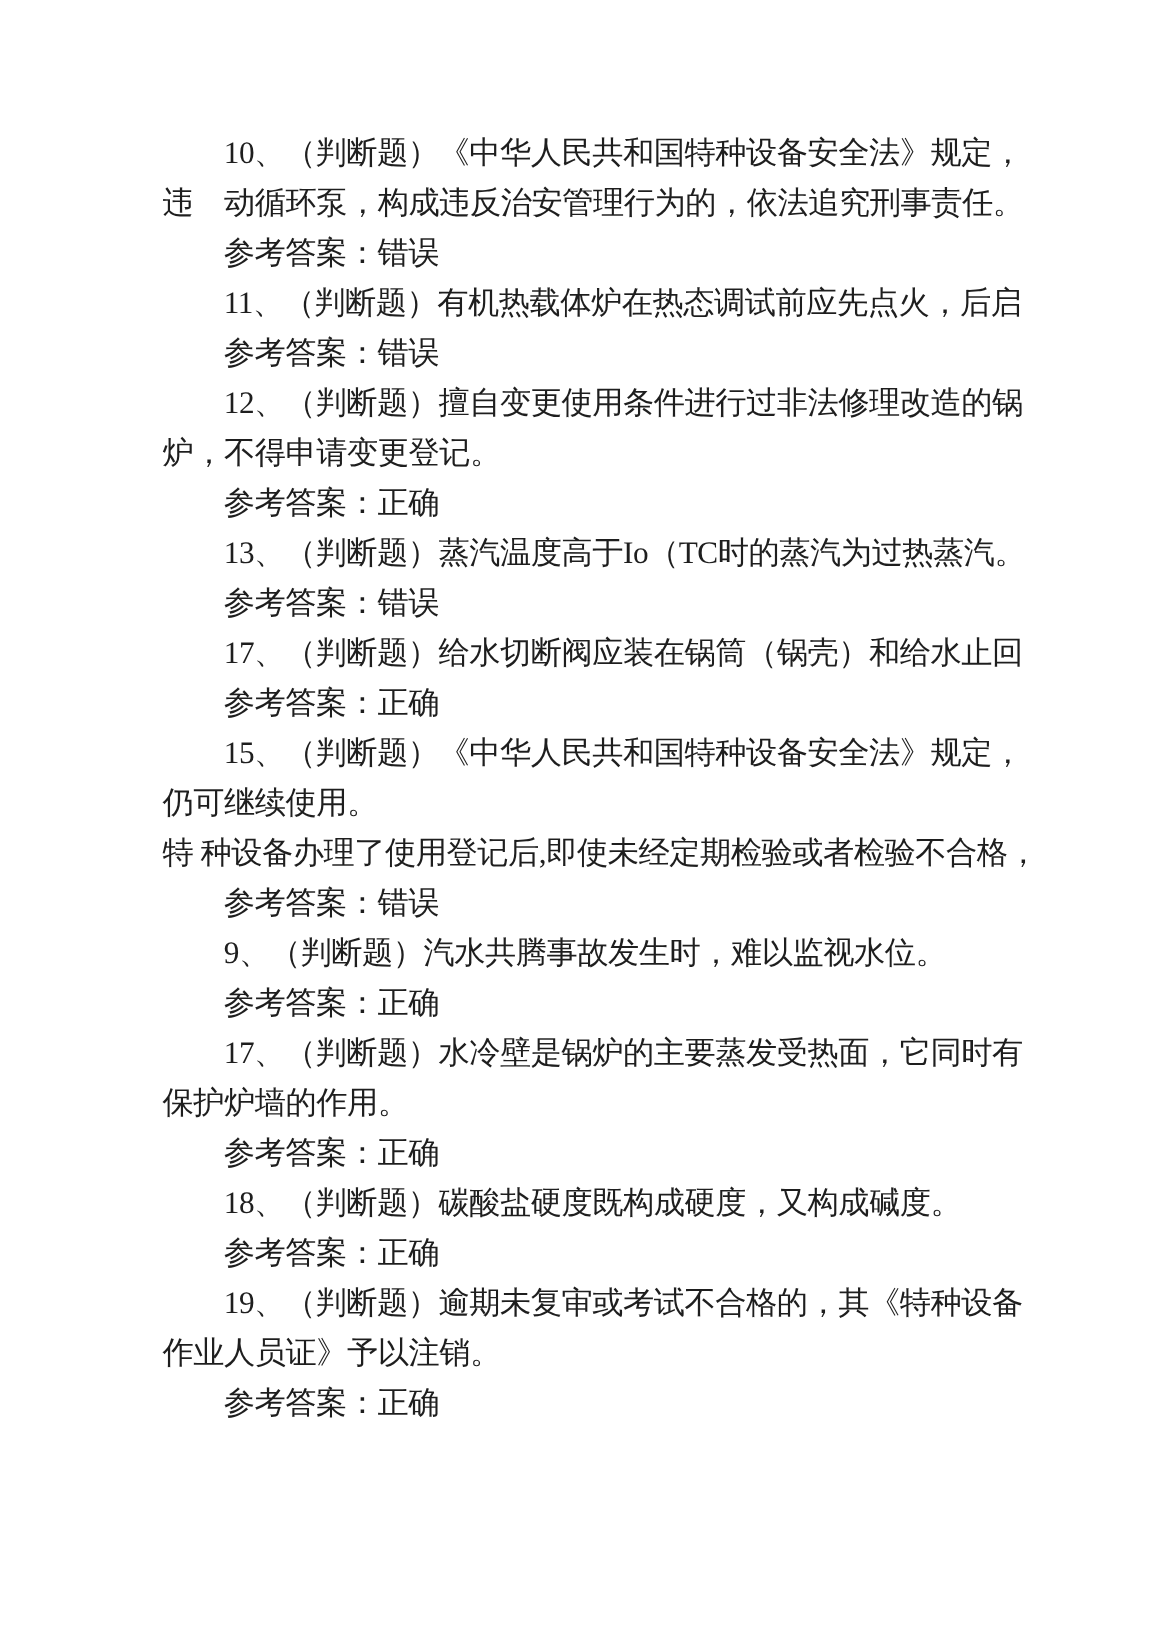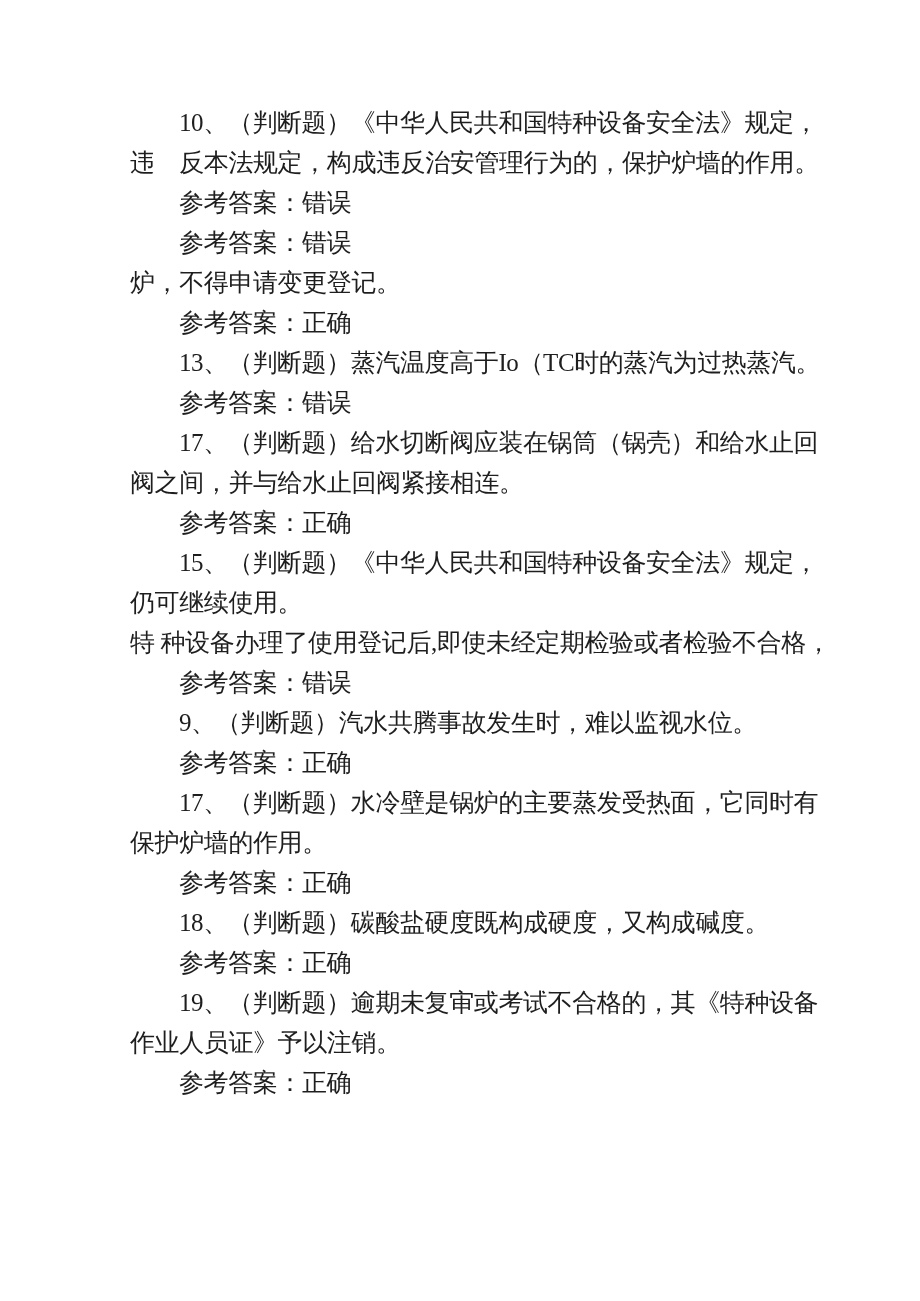--- a/index.html
+++ b/index.html
@@ -35,37 +35,38 @@
   }
   .line.indent { padding-left: 49px; }
 </style>
 </head>
 <body style="background: rgb(255, 255, 255);">
 
 <div class="page">
   <div class="content" style="color: rgb(30, 30, 30);">
       <div class="question-block">
         <div class="line indent">10、（判断题）《中华人民共和国特种设备安全法》规定，</div>
-        <div class="line">违　反本法规定，构成违反治安管理行为的，保护炉墙的作用。</div>
+        <div class="line">违　动循环泵，构成违反治安管理行为的，依法追究刑事责任。</div>
         <div class="line indent">参考答案：错误</div>
       </div>
       <div class="question-block">
+        <div class="line indent">11、（判断题）有机热载体炉在热态调试前应先点火，后启</div>
         <div class="line indent">参考答案：错误</div>
       </div>
       <div class="question-block">
+        <div class="line indent">12、（判断题）擅自变更使用条件进行过非法修理改造的锅</div>
         <div class="line">炉，不得申请变更登记。</div>
         <div class="line indent">参考答案：正确</div>
       </div>
       <div class="question-block">
         <div class="line indent">13、（判断题）蒸汽温度高于Io（TC时的蒸汽为过热蒸汽。</div>
         <div class="line indent">参考答案：错误</div>
       </div>
       <div class="question-block">
         <div class="line indent">17、（判断题）给水切断阀应装在锅筒（锅壳）和给水止回</div>
-        <div class="line">阀之间，并与给水止回阀紧接相连。</div>
         <div class="line indent">参考答案：正确</div>
       </div>
       <div class="question-block">
         <div class="line indent">15、（判断题）《中华人民共和国特种设备安全法》规定，</div>
         <div class="line">仍可继续使用。</div>
         <div class="line">特 种设备办理了使用登记后,即使未经定期检验或者检验不合格，</div>
         <div class="line indent">参考答案：错误</div>
       </div>
       <div class="question-block">
         <div class="line indent">9、（判断题）汽水共腾事故发生时，难以监视水位。</div>

